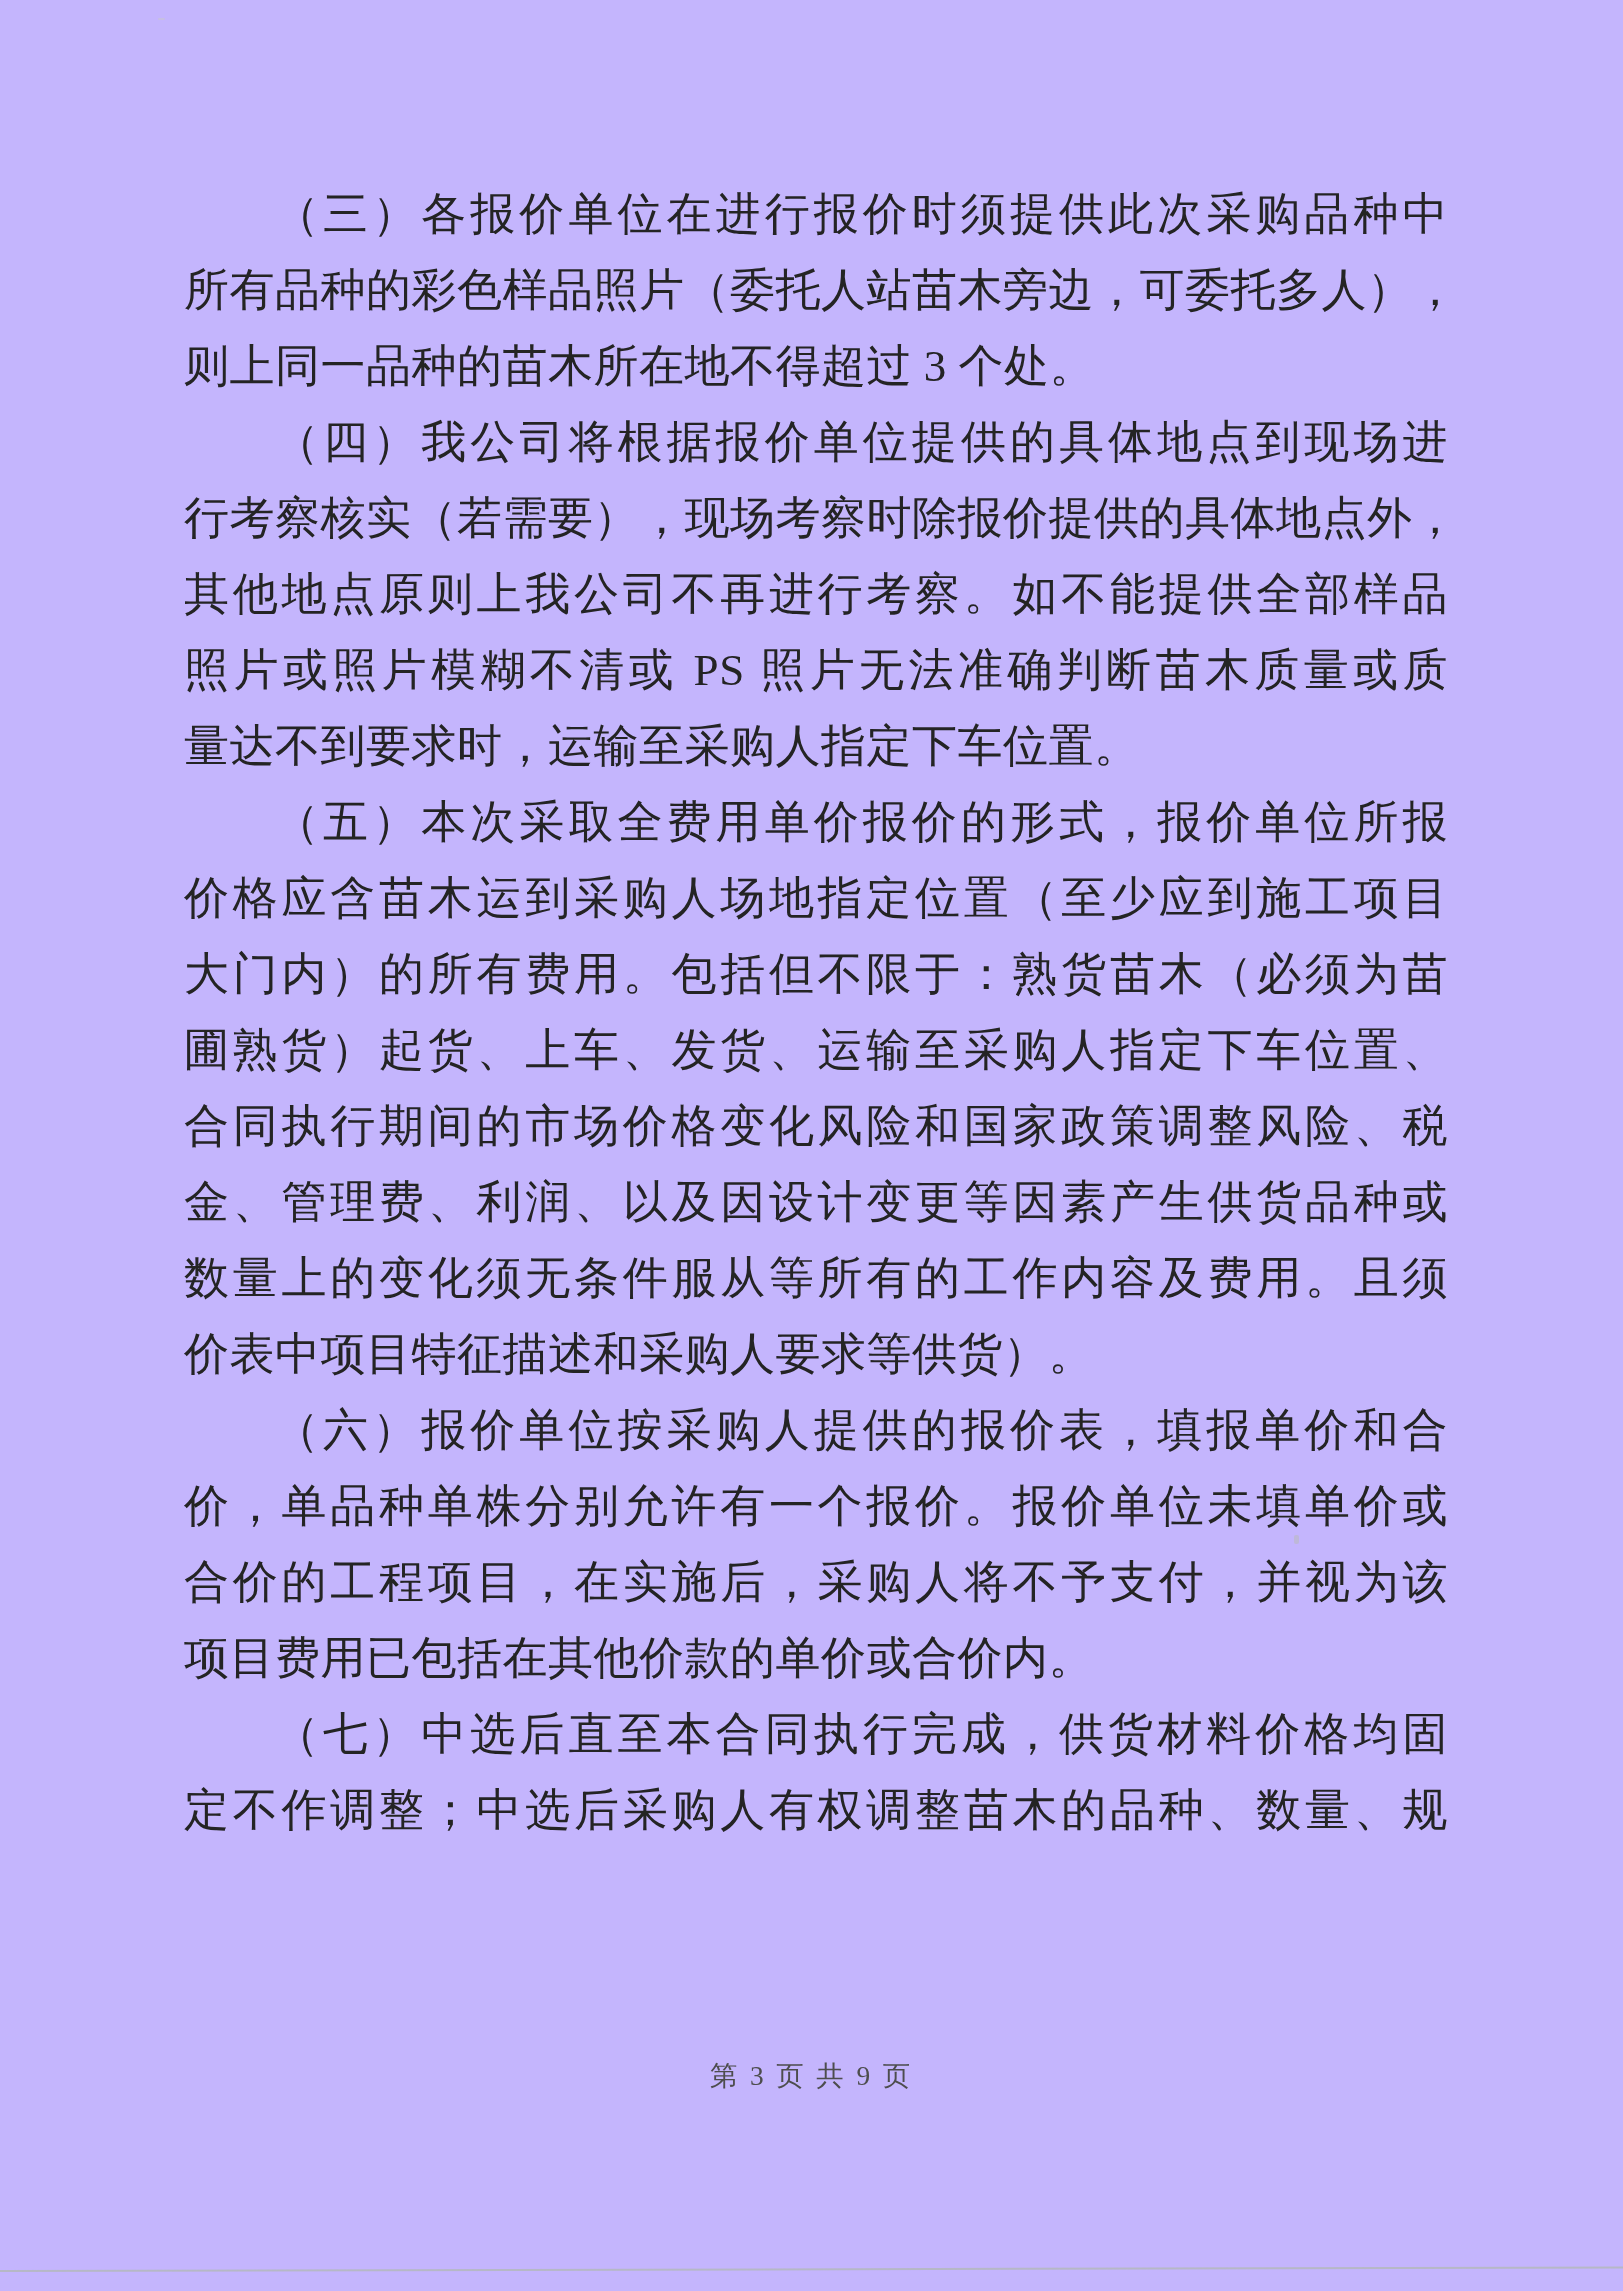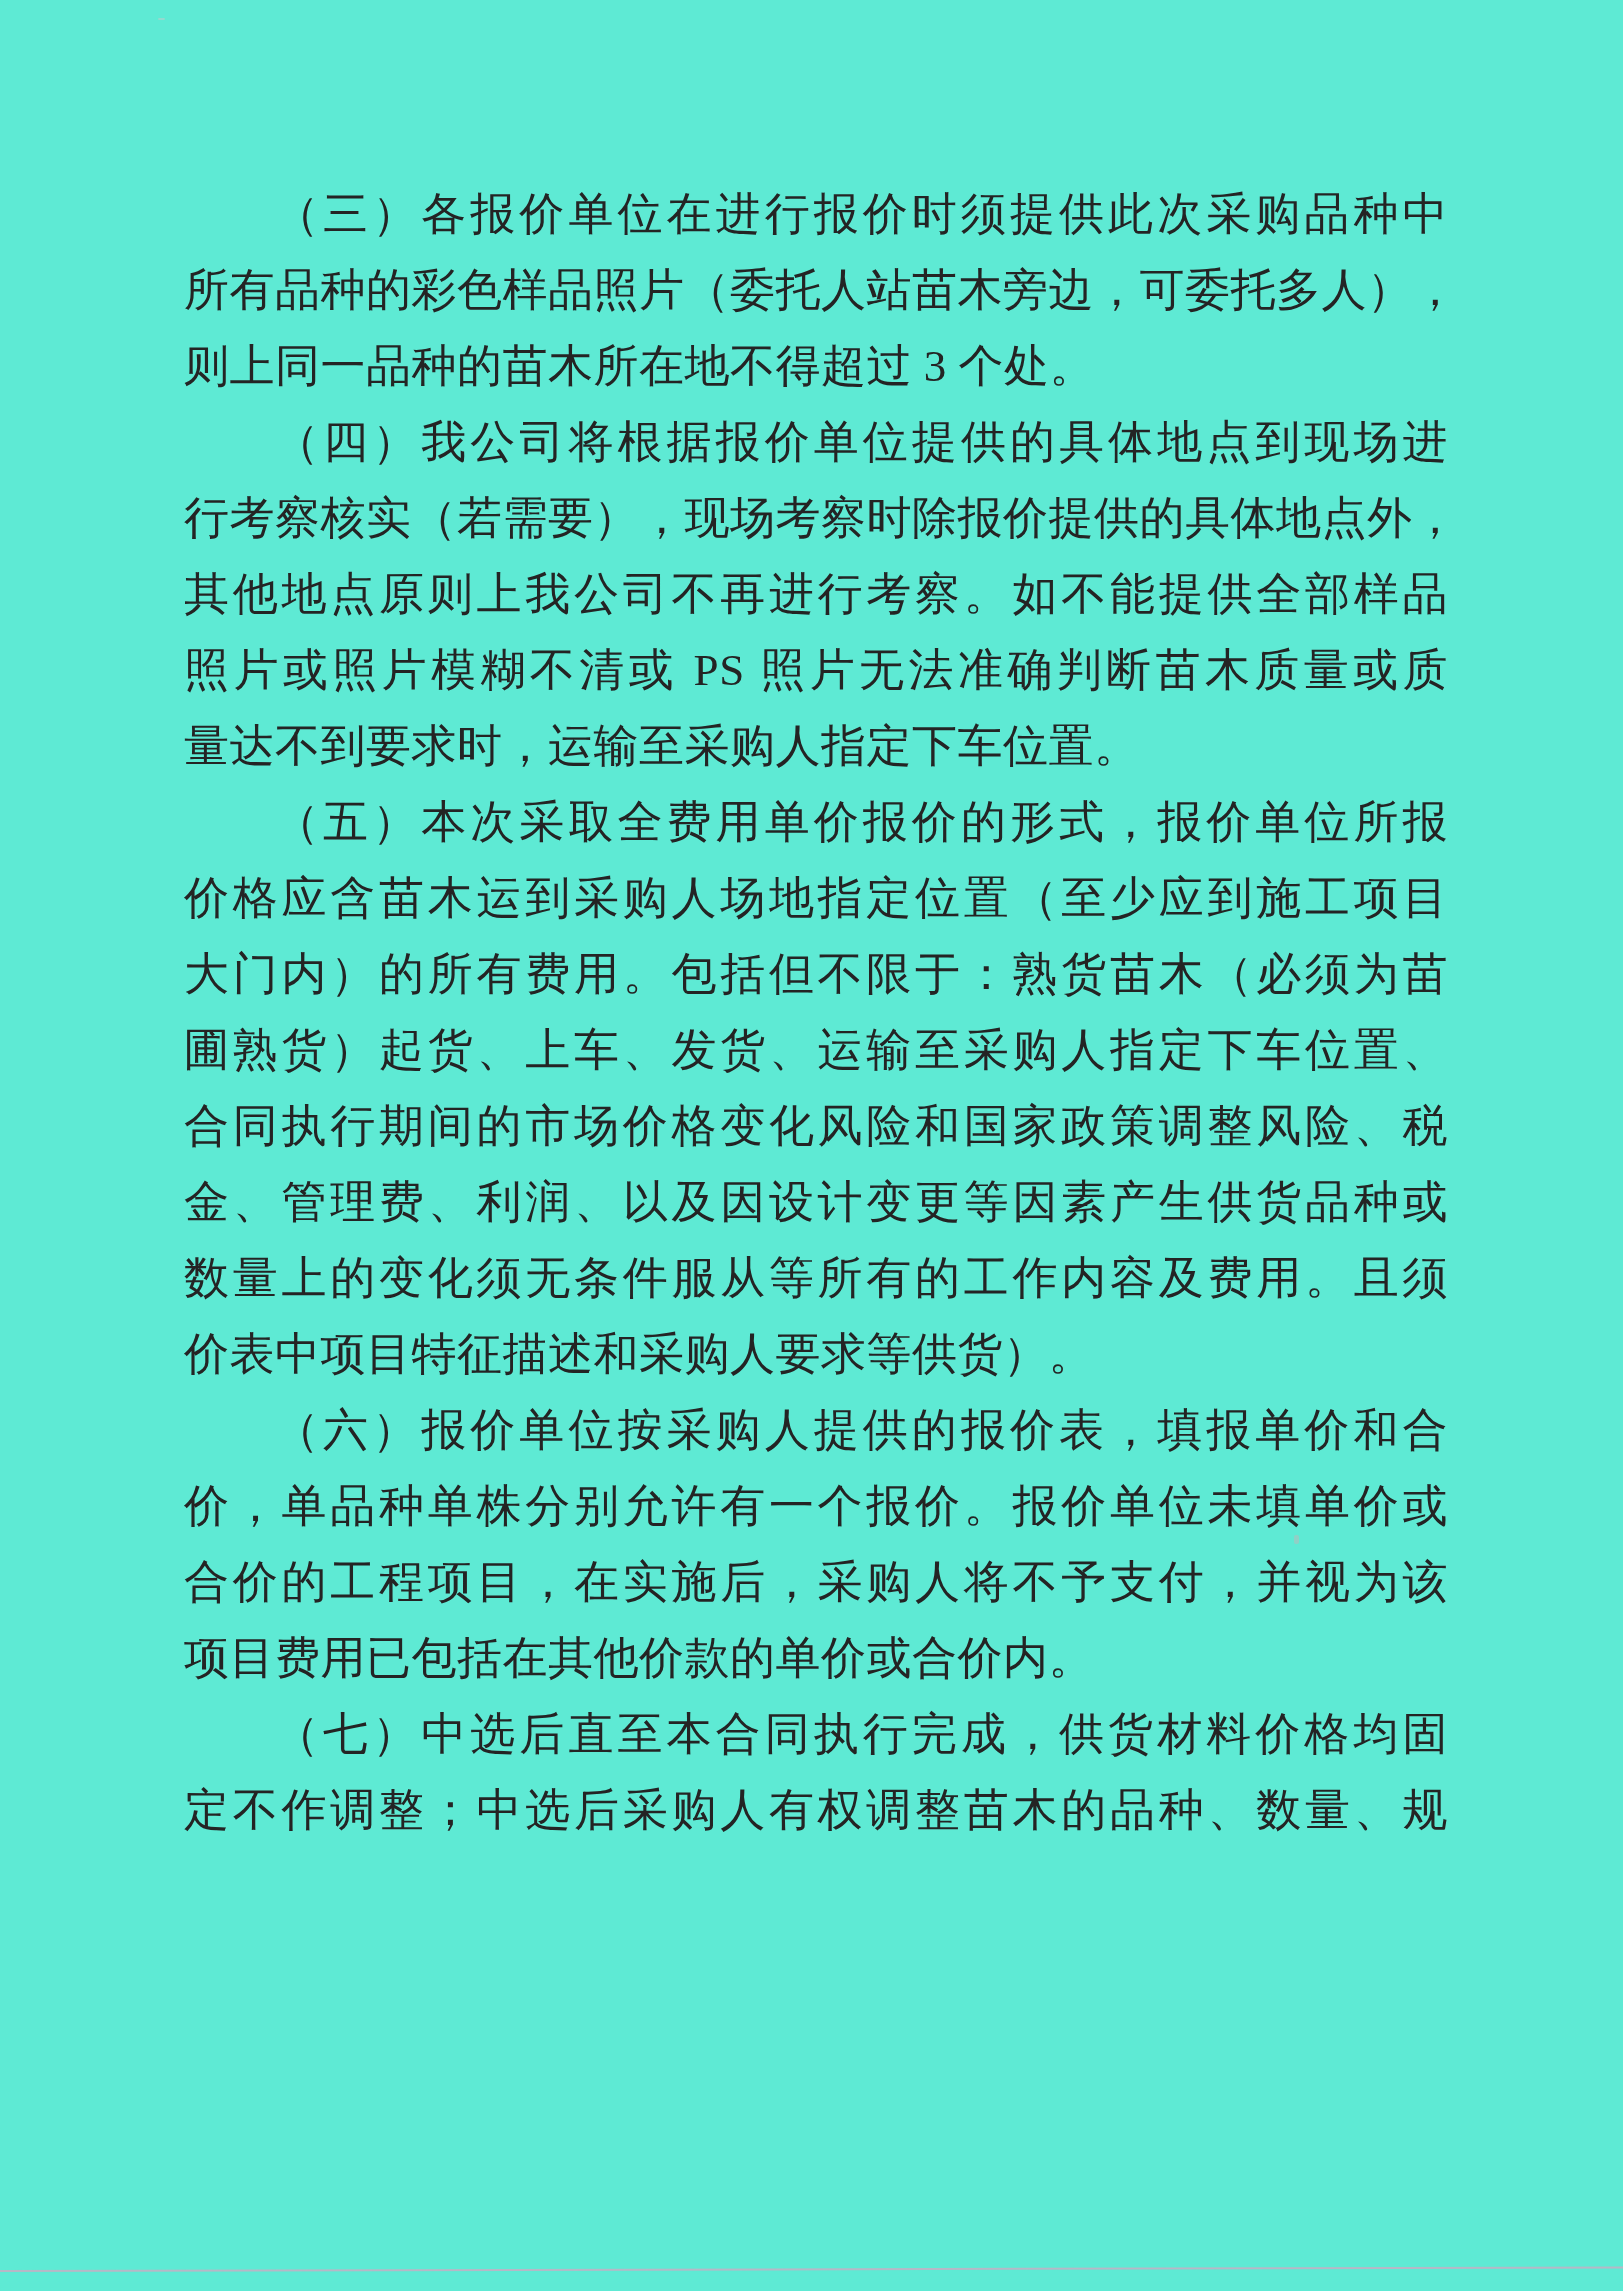--- a/index.html
+++ b/index.html
@@ -4,21 +4,21 @@
 <style>
   html, body {
     margin: 0;
     padding: 0;
     background: #ffffff;
   }
   .page {
     position: relative;
     width: 1623px;
     height: 2292px;
-    background: #5eead4;
+    background: #c4b5fd;
     overflow: hidden;
     font-family: "Liberation Serif", "DejaVu Serif", serif;
   }
   .doc-body {
     position: absolute;
     left: 184px;
     top: 176px;
     width: 1264px;
   }
   .paragraph { margin: 0; padding: 0; }
@@ -106,17 +106,18 @@
         <div class="line first">（六）报价单位按采购人提供的报价表，填报单价和合</div>
         <div class="line">价，单品种单株分别允许有一个报价。报价单位未填单价或</div>
         <div class="line">合价的工程项目，在实施后，采购人将不予支付，并视为该</div>
         <div class="line last">项目费用已包括在其他价款的单价或合价内。</div>
       </div>
       <div class="paragraph">
         <div class="line first">（七）中选后直至本合同执行完成，供货材料价格均固</div>
         <div class="line">定不作调整；中选后采购人有权调整苗木的品种、数量、规</div>
       </div>
     </div>
+  <div class="footer">第 3 页 共 9 页</div>
   <div class="page-edge-line"></div>
   <div class="scan-speck-1"></div>
   <div class="scan-speck-2"></div>
 </div>
 
 
 </body></html>

